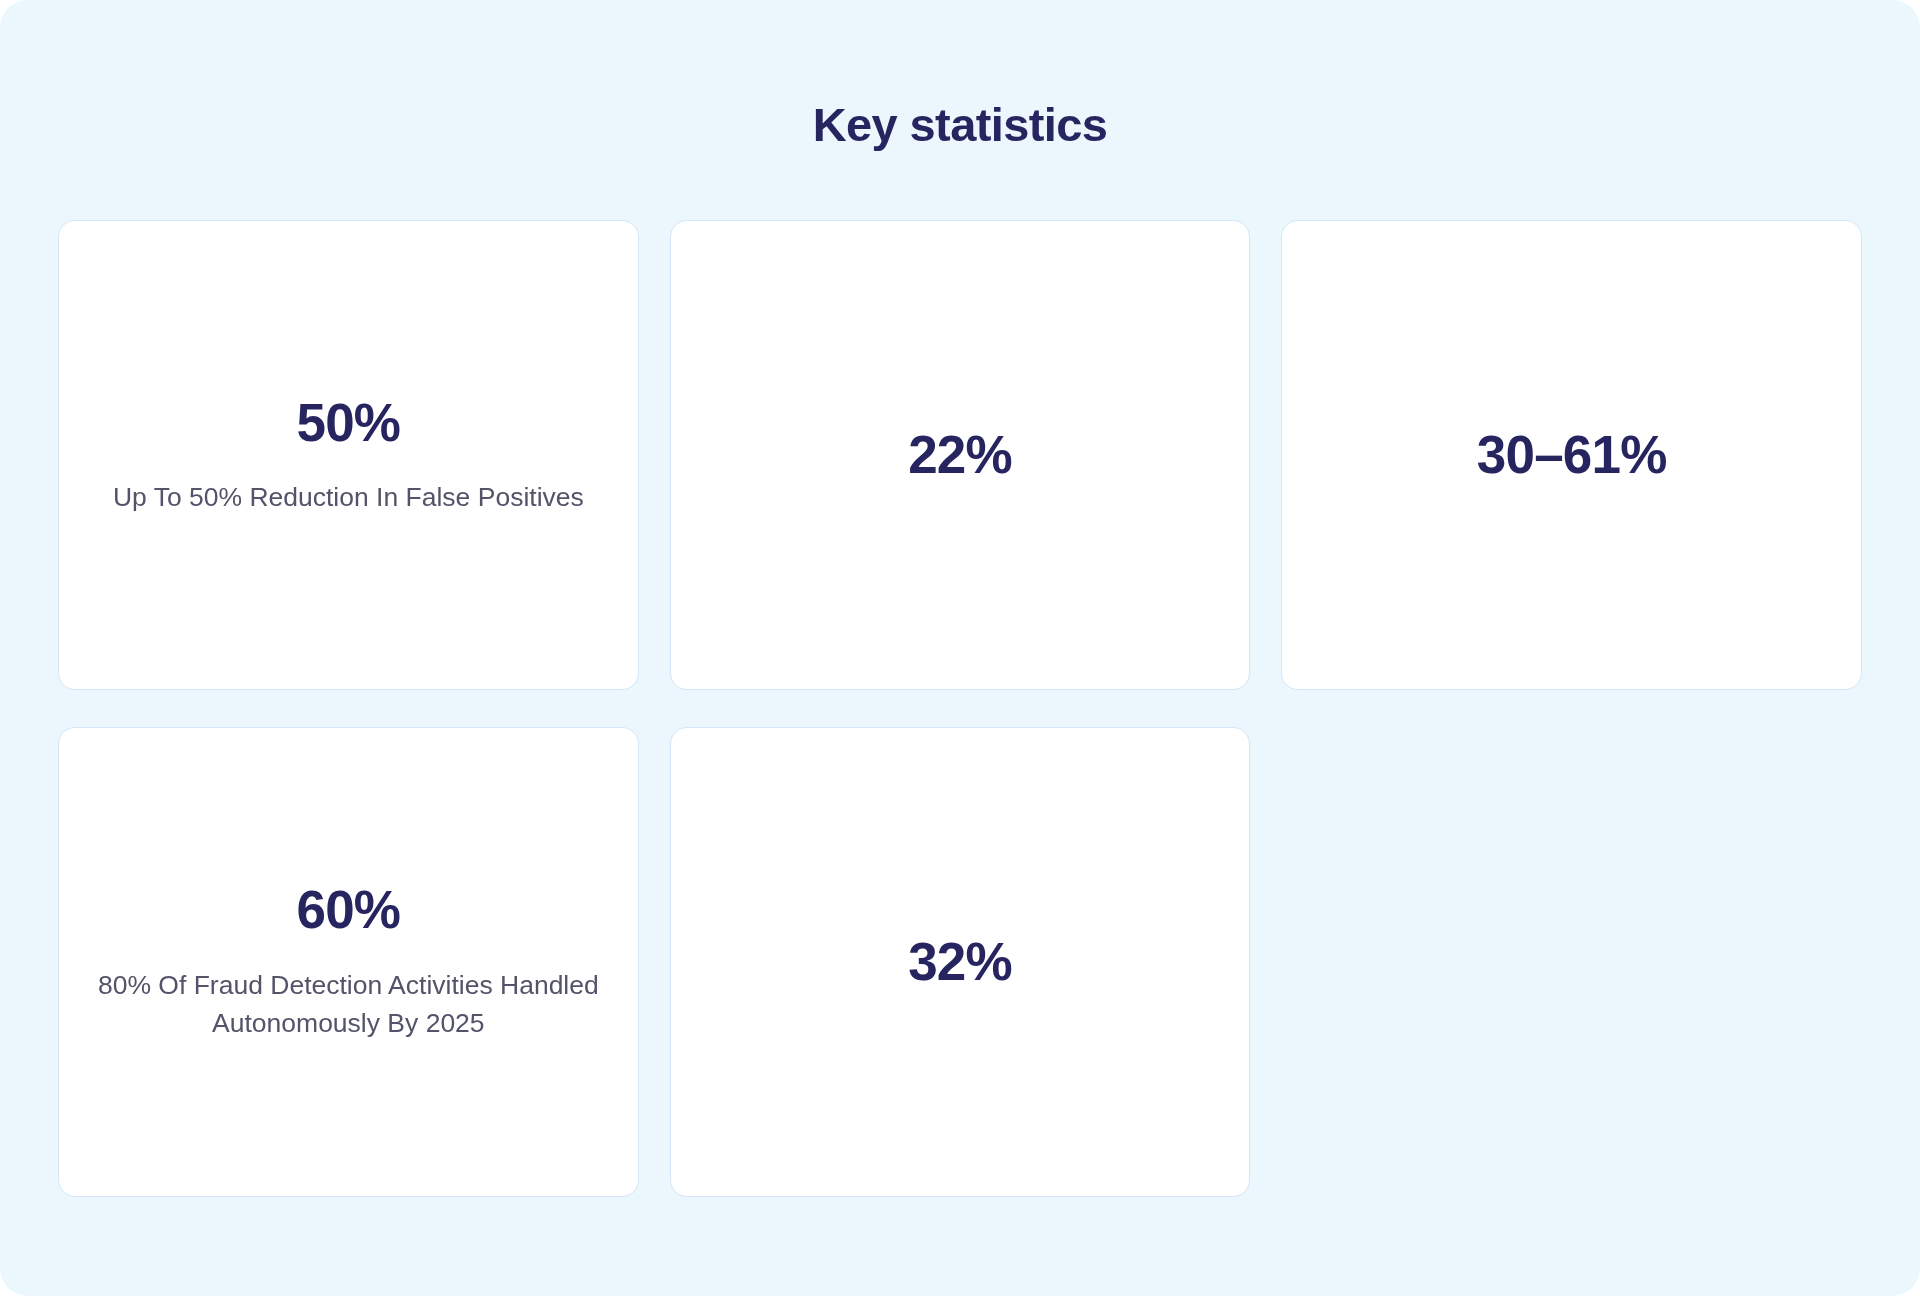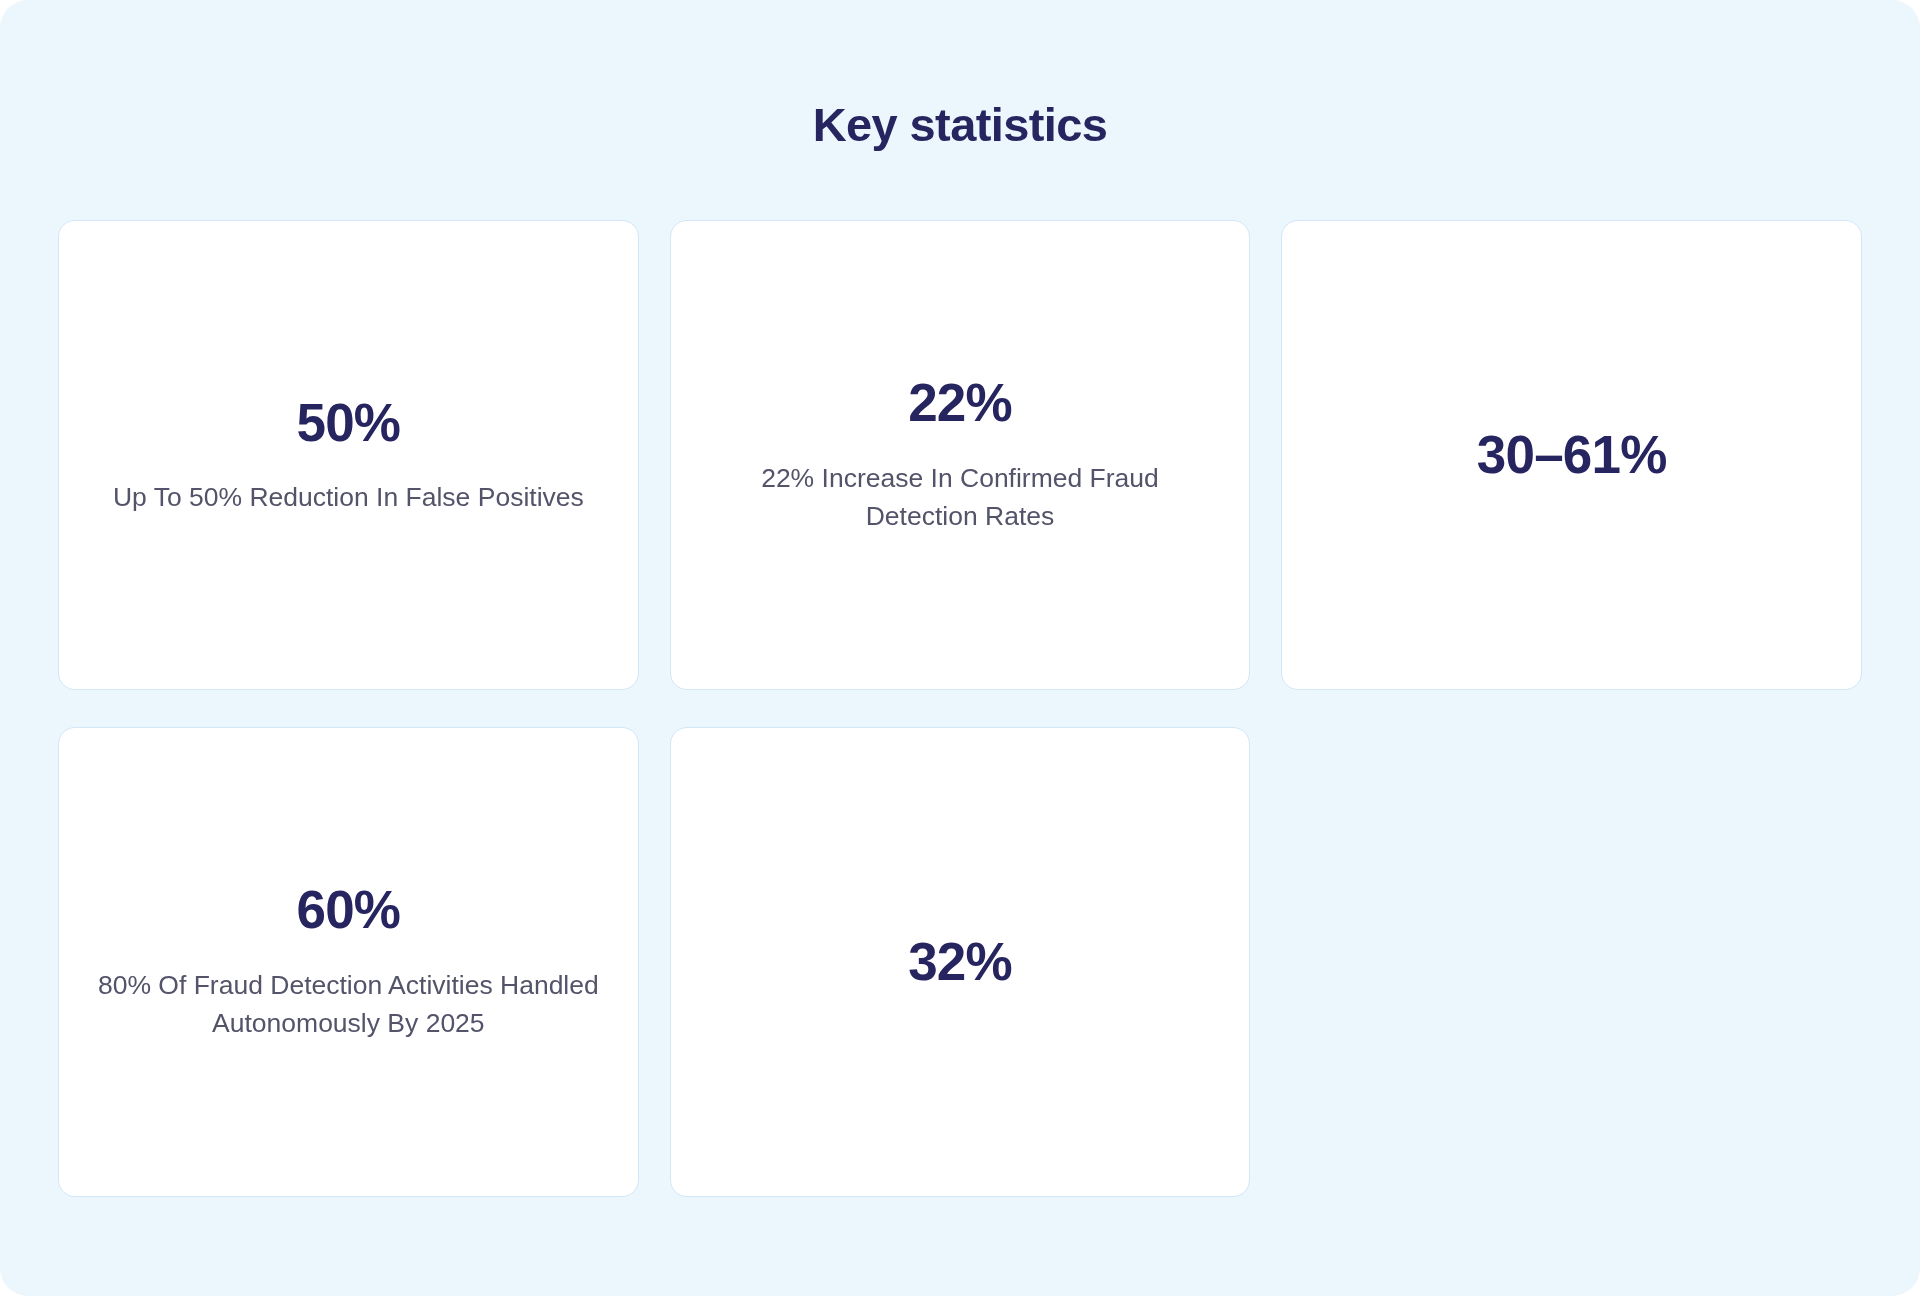--- a/index.html
+++ b/index.html
@@ -92,21 +92,20 @@
 
   <div class="stats-grid">
 
     <div class="stat-card">
       <div class="stat-value">50%</div>
       <div class="stat-desc">Up To 50% Reduction In False Positives</div>
     </div>
 
     <div class="stat-card">
       <div class="stat-value">22%</div>
-      <div class="stat-desc">22% Increase In Confirmed Fraud Detection Rates</div>
     </div>
 
     <div class="stat-card">
       <div class="stat-value">30–61%</div>
     </div>
 
     <div class="stat-card">
       <div class="stat-value">60%</div>
       <div class="stat-desc">80% Of Fraud Detection Activities Handled Autonomously By 2025</div>
     </div>

